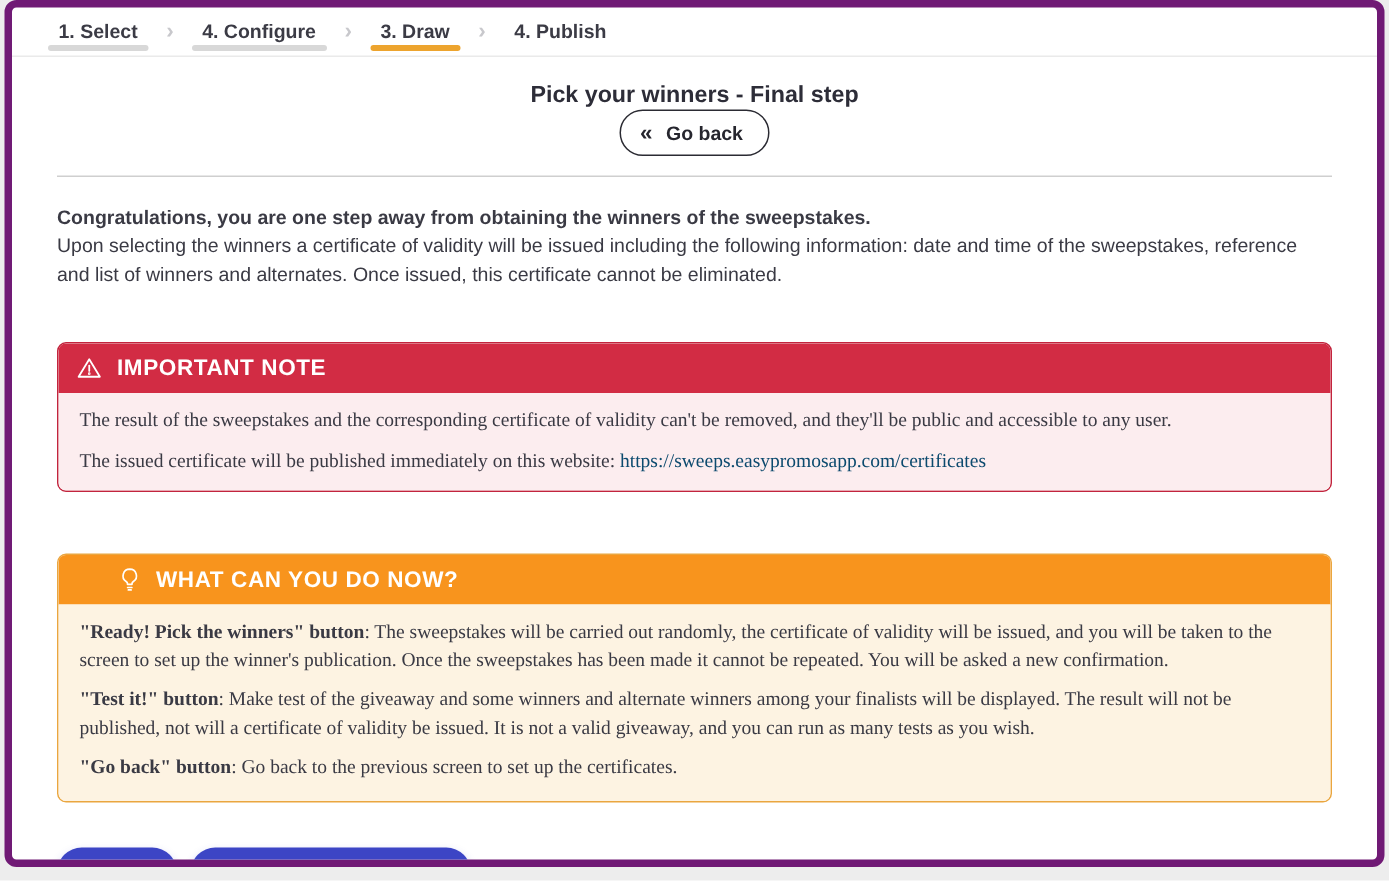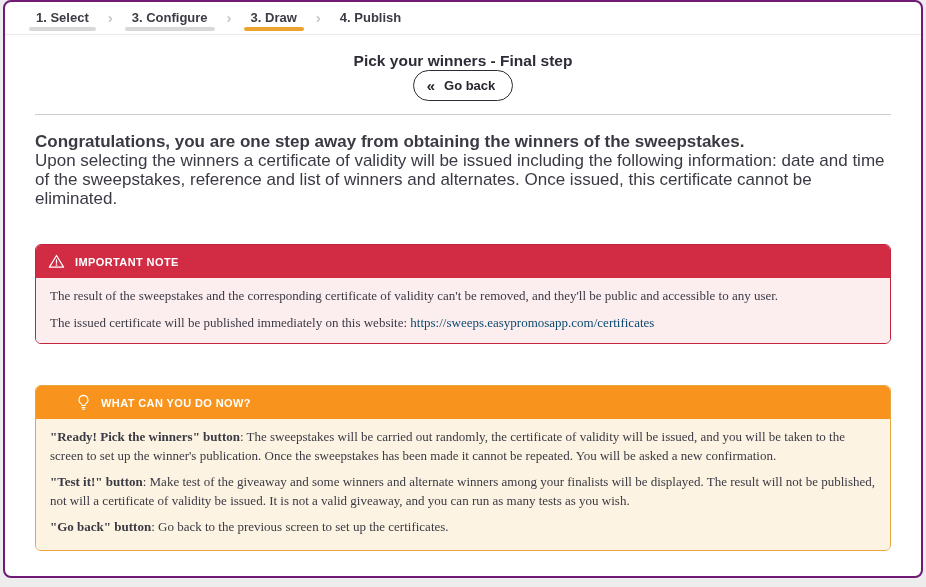--- a/index.html
+++ b/index.html
@@ -8,21 +8,21 @@
     width: 926px; height: 587px;
     background: #ededed;
     font-family: "Liberation Sans", sans-serif;
     color: #3a3a44;
     overflow: hidden;
   }
   .card {
     margin: 0 3px;
     height: 578px;
     background: #ffffff;
-    border: 2px solid #701a75;
+    border: 5px solid #701a75;
     border-radius: 8px;
     overflow: hidden;
   }
   
   .steps {
     display: flex; align-items: center;
     height: 33px;
     padding: 0 28px;
     border-bottom: 1px solid #eaeaea;
     gap: 16px;
@@ -75,36 +75,36 @@
     padding: 7px 17px 7px 13px;
     font-family: inherit;
     font-size: 13px;
     font-weight: bold;
     color: #26262e;
     cursor: pointer;
   }
   .go-back .chev { font-size: 15px; line-height: 1; }
   .intro {
     margin-top: 17px;
-    font-size: 17px;
+    font-size: 13px;
     line-height: 19px;
   }
   .intro .lead { font-weight: bold; }
   
   .note {
     border-radius: 6px;
     overflow: hidden;
     margin-top: 36px;
   }
   .note-head {
     display: flex; align-items: center; gap: 10px;
     height: 33px;
     padding: 0 12px;
     color: #ffffff;
-    font-size: 11px;
+    font-size: 15px;
     font-weight: bold;
     letter-spacing: 0.4px;
   }
   .note-body {
     padding: 9px 14px 11px 14px;
     font-size: 13px;
     line-height: 18.5px;
   }
   .note-body p { margin: 0 0 8px 0; font-family: Liberation Serif, serif; }
   .note-body p:last-child { margin-bottom: 0; }
@@ -139,21 +139,21 @@
   }
 </style>
 </head>
 <body>
 
 <div class="card">
 
   <nav class="steps">
     <div class="step done">1. Select</div>
     <span class="step-sep">›</span>
-    <div class="step done">3. Configure</div>
+    <div class="step done">4. Configure</div>
     <span class="step-sep">›</span>
     <div class="step active">3. Draw</div>
     <span class="step-sep">›</span>
     <div class="step todo">4. Publish</div>
   </nav>
 
   <div class="content">
 
     <div class="title-row">
       <div class="page-title">Pick your winners - Final step</div>

